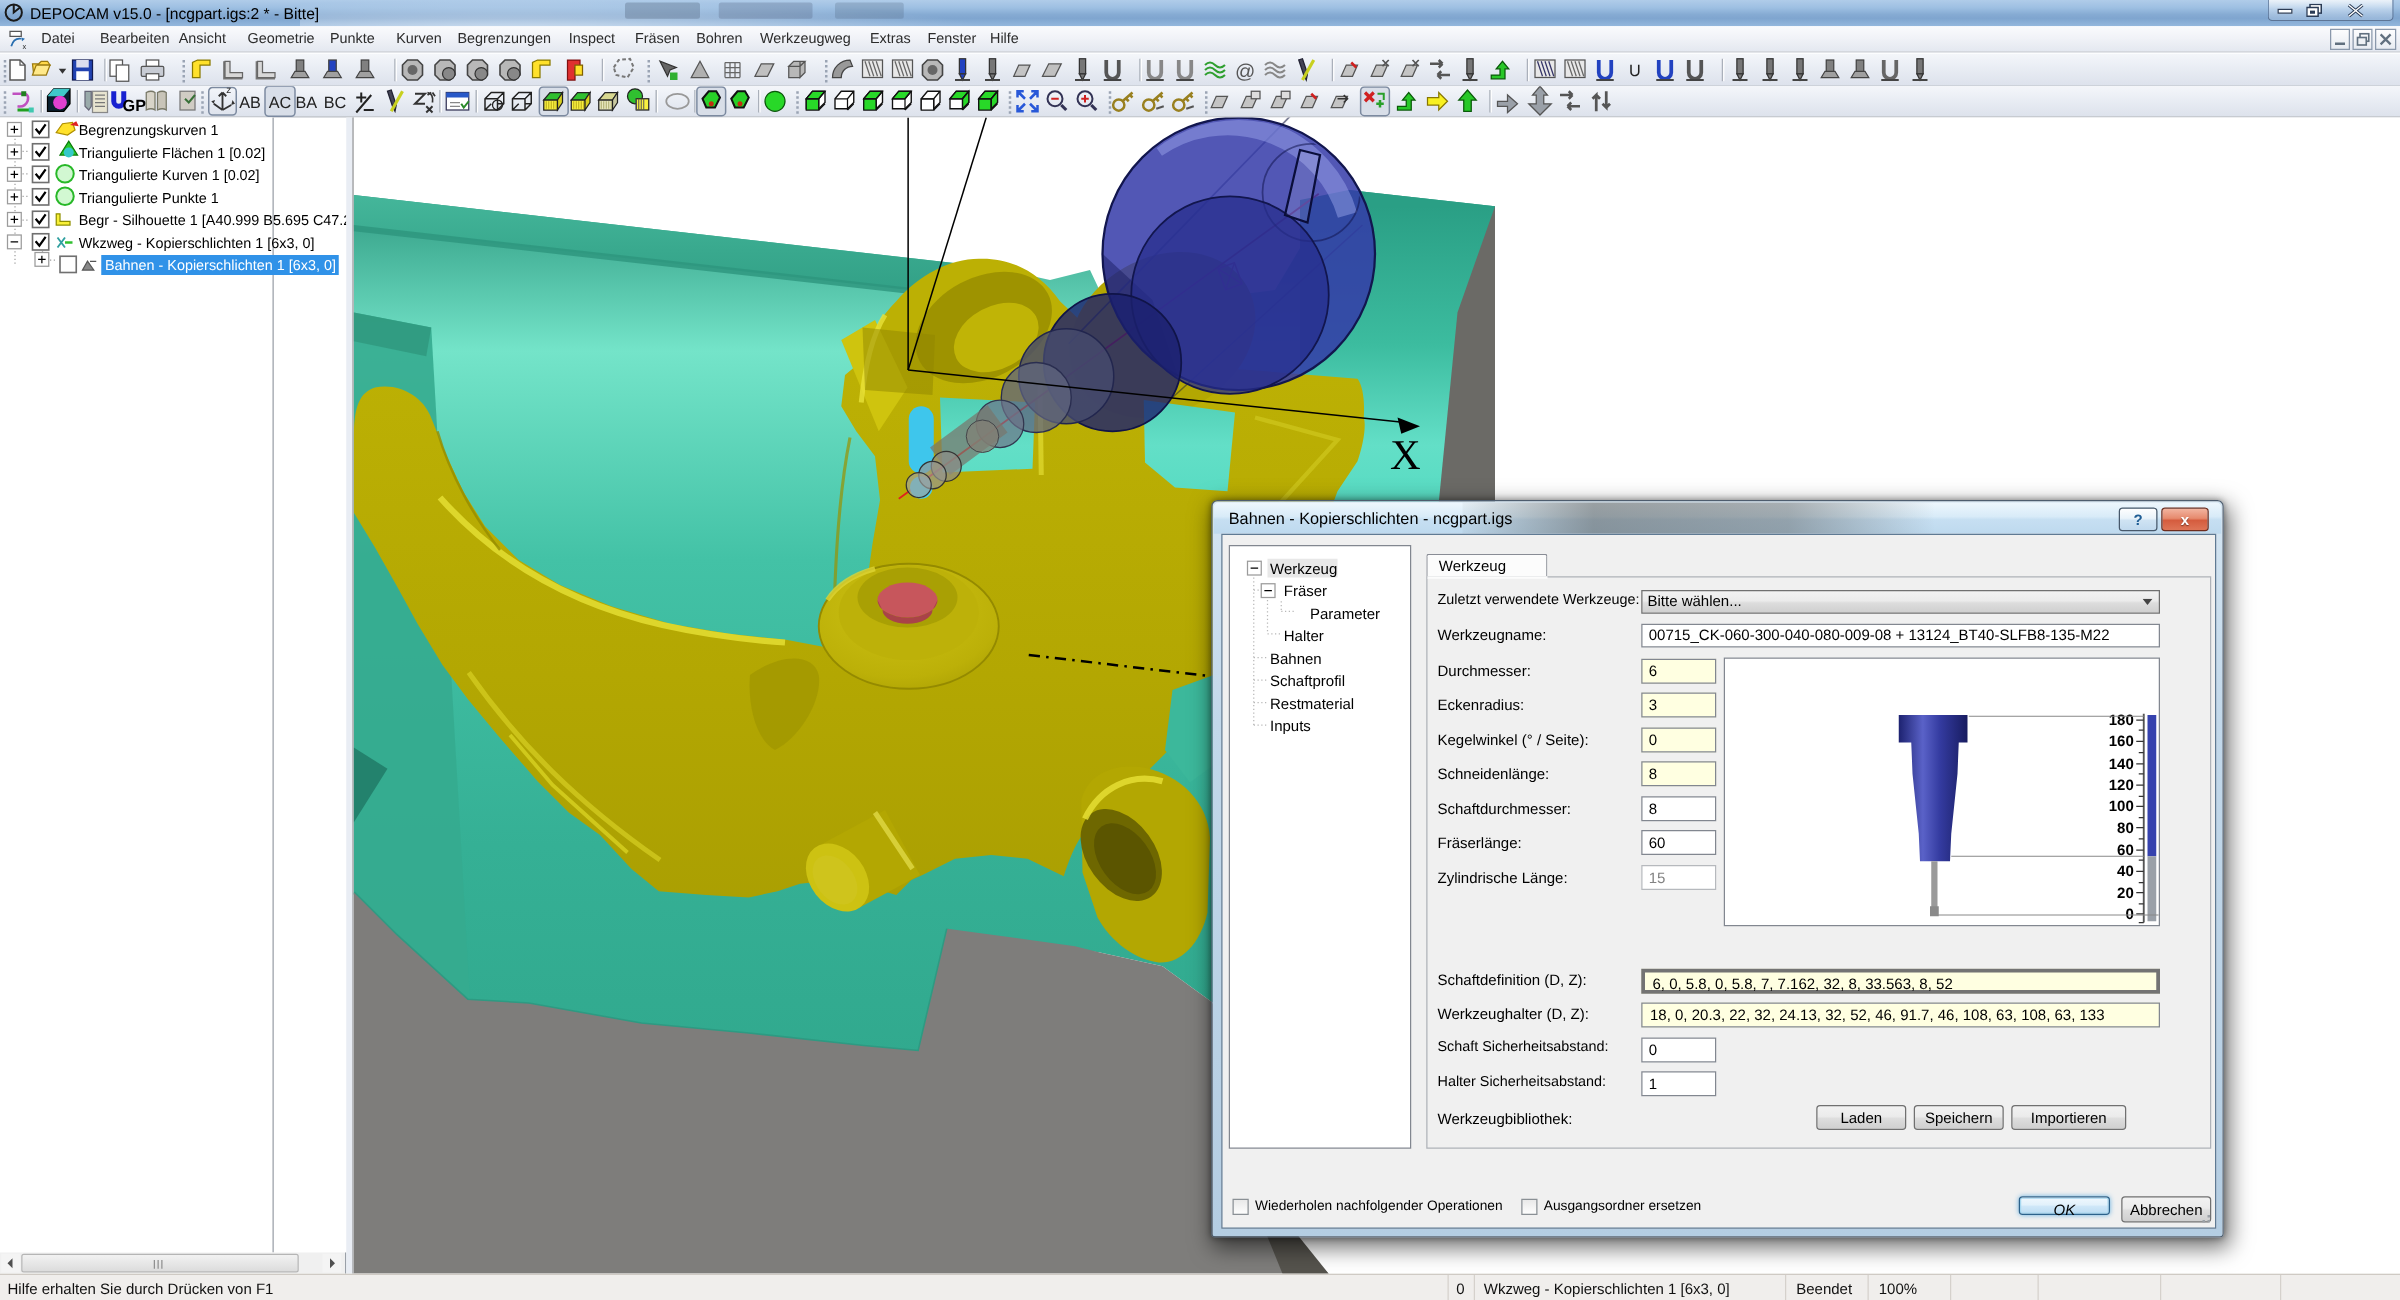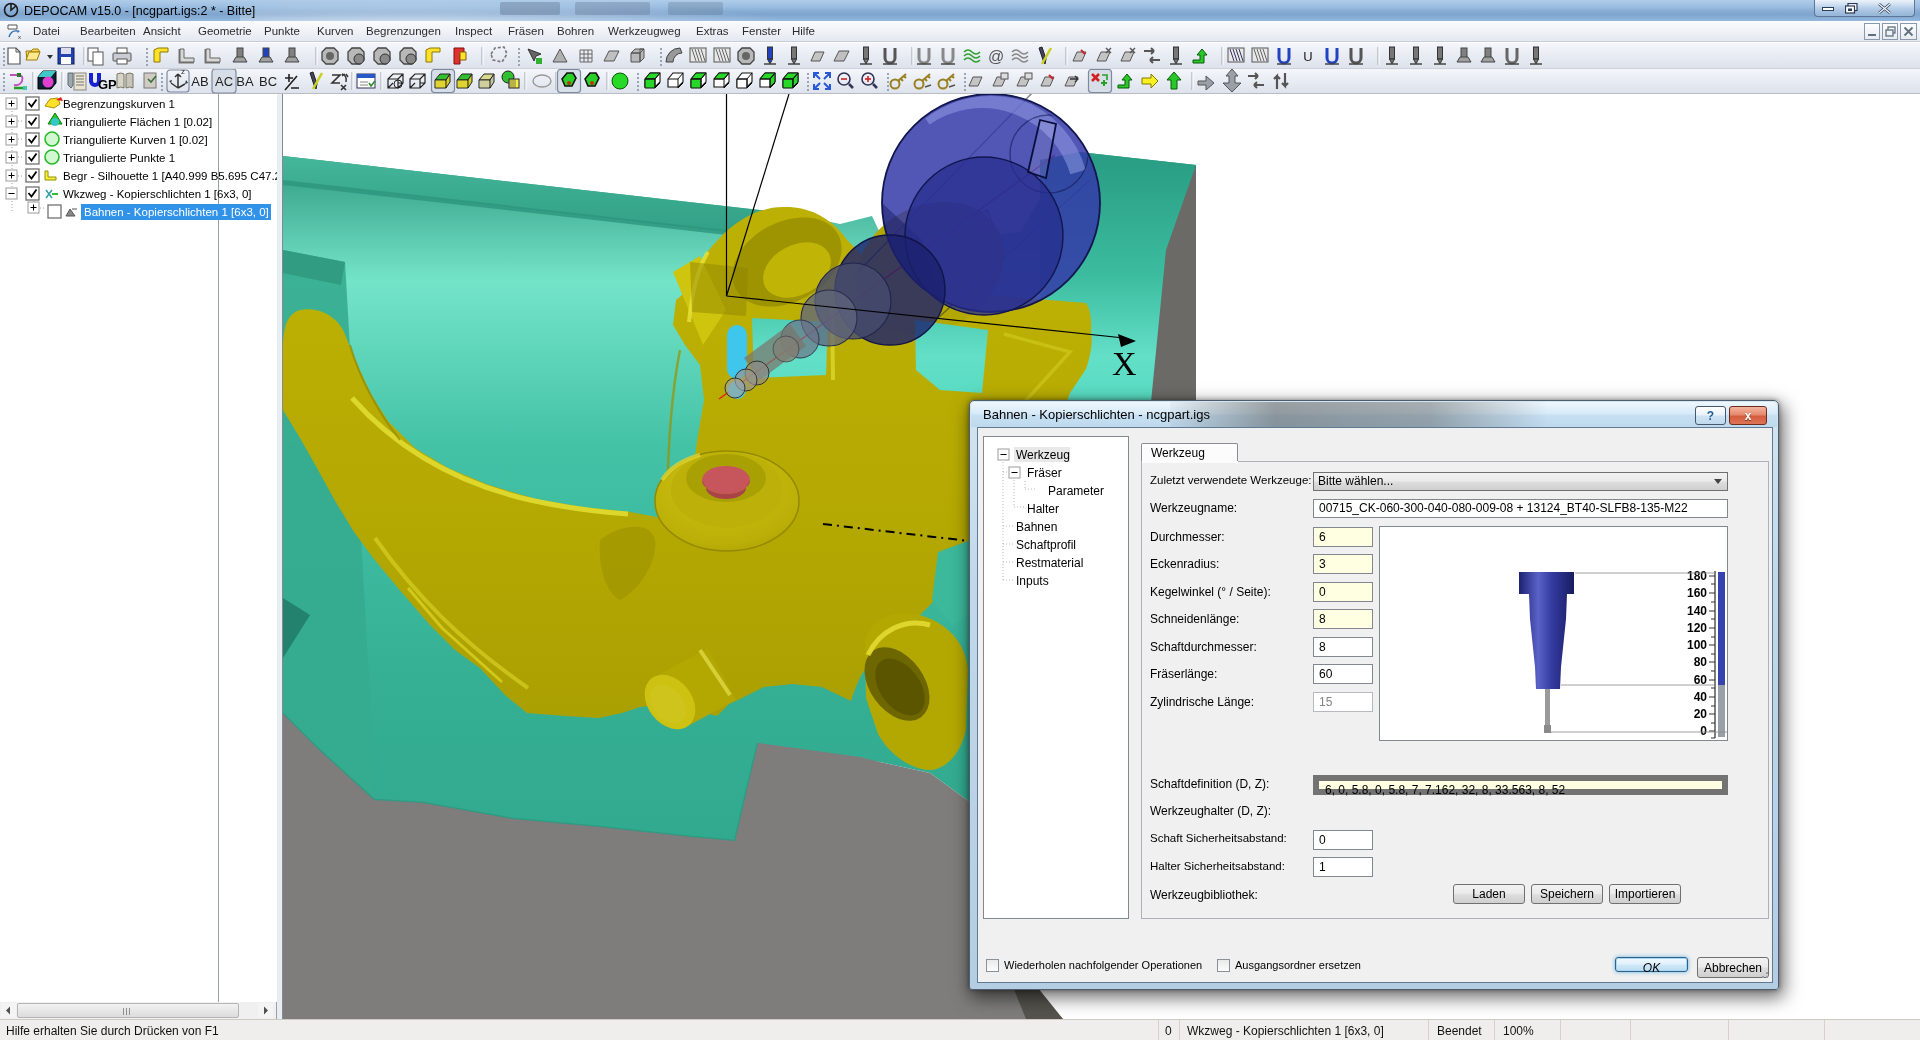--- a/index.html
+++ b/index.html
@@ -860,37 +860,40 @@
                 <stop offset="1" stop-color="#181c60"></stop>
             </linearGradient>
           </defs>
           <path d="M139,45 L194,45 L194,67 L187,67 L186,92 L181,140 L180,162 L156,162 L155,140 L150,92 L149,67 L139,67 Z" fill="url(#holderH)"></path>
 
           <rect x="165" y="162" width="5" height="43" fill="#9a9a9a"></rect>
           <rect x="164" y="198" width="7" height="8" fill="#8a8a8a"></rect>
         </svg>
       </div>
 
-      <div class="abs" style="left:335px;top:347px;width:415px;height:20px;border:6px solid #737373;background:#ffffe1;">
+      <div class="abs" style="left:335px;top:347px;width:415px;height:20px;border:3px solid #737373;background:#ffffe1;">
           <div style="margin:2px 0 0 6px;">6, 0, 5.8, 0, 5.8, 7, 7.162, 32, 8, 33.563, 8, 52</div>
+        </div>
+      <div class="abs" style="left:335px;top:374px;width:415px;height:20px;border:1px solid #828790;background:#ffffe1;">
+          <div style="margin:2px 0 0 6px;">18, 0, 20.3, 22, 32, 24.13, 32, 52, 46, 91.7, 46, 108, 63, 108, 63, 133</div>
         </div>
       <div class="abs" style="left:335px;top:402px;width:60px;height:20px;border:1px solid #828790;background:#fff;">
           <div style="margin:2px 0 0 5px;">0</div>
         </div>
       <div class="abs" style="left:335px;top:429px;width:60px;height:20px;border:1px solid #828790;background:#fff;">
           <div style="margin:2px 0 0 5px;">1</div>
         </div>
 
       <div class="abs" style="left:475px;top:456px;width:72px;height:20px;border:1px solid #707070;border-radius:3px;background:linear-gradient(180deg,#f2f2f2,#ebebeb 45%,#dddddd 55%,#cfcfcf);text-align:center;">
           <div style="margin-top:2px;">Laden</div>
         </div>
       <div class="abs" style="left:553px;top:456px;width:72px;height:20px;border:1px solid #707070;border-radius:3px;background:linear-gradient(180deg,#f2f2f2,#ebebeb 45%,#dddddd 55%,#cfcfcf);text-align:center;">
           <div style="margin-top:2px;">Speichern</div>
         </div>
-      <div class="abs" style="left:631px;top:456px;width:72px;height:20px;border:1px solid #707070;border-radius:3px;background:linear-gradient(180deg,#f2f2f2,#ebebeb 45%,#dddddd 55%,#cfcfcf);text-align:center;">
+      <div class="abs" style="left:631px;top:456px;width:92px;height:20px;border:1px solid #707070;border-radius:3px;background:linear-gradient(180deg,#f2f2f2,#ebebeb 45%,#dddddd 55%,#cfcfcf);text-align:center;">
           <div style="margin-top:2px;">Importieren</div>
         </div>
 
 
       <div class="abs" style="left:8px;top:531px;width:13px;height:13px;border:1px solid #8a9095;background:linear-gradient(180deg,#e9e9e9,#fdfdfd);"></div>
       <div class="abs" style="left:26px;top:531px;font-size:11px;">Wiederholen nachfolgender Operationen</div>
       <div class="abs" style="left:239px;top:531px;width:13px;height:13px;border:1px solid #8a9095;background:linear-gradient(180deg,#e9e9e9,#fdfdfd);"></div>
       <div class="abs" style="left:257px;top:531px;font-size:11px;">Ausgangsordner ersetzen</div>
 
       <div class="abs" style="left:637px;top:529px;width:73px;height:15px;border:1px solid #2c628b;border-radius:3px;background:linear-gradient(180deg,#f0f8fe,#e2f1fb 45%,#cfe7f8 55%,#bcdcf2);text-align:center;box-shadow:0 0 0 1px #a8d8f0 inset, 0 0 4px #66b0e0;font-style:italic;">

